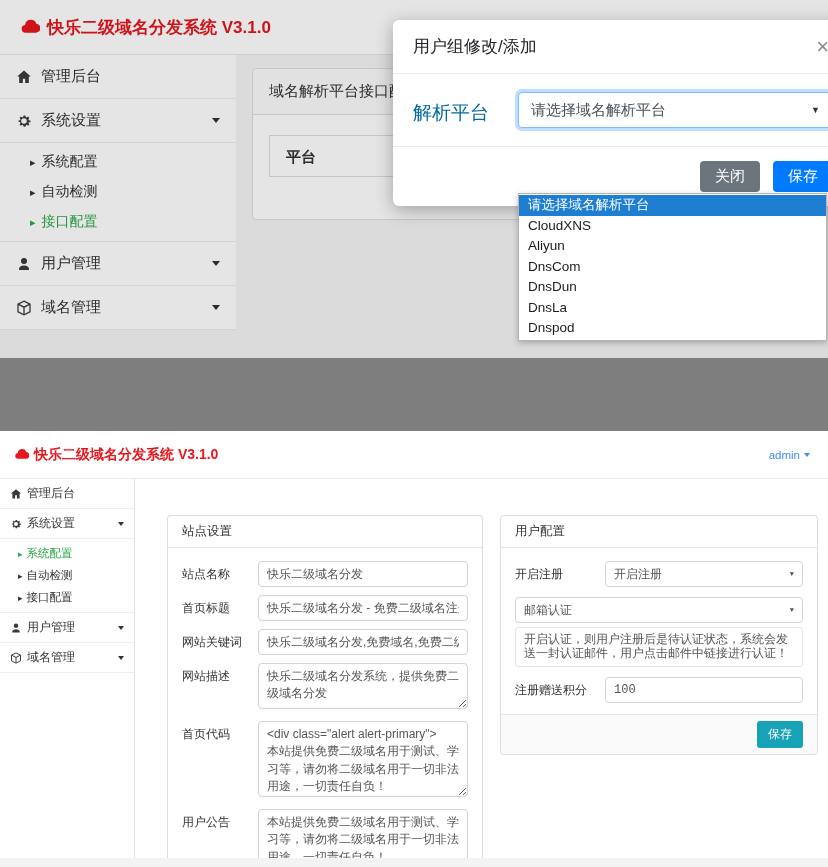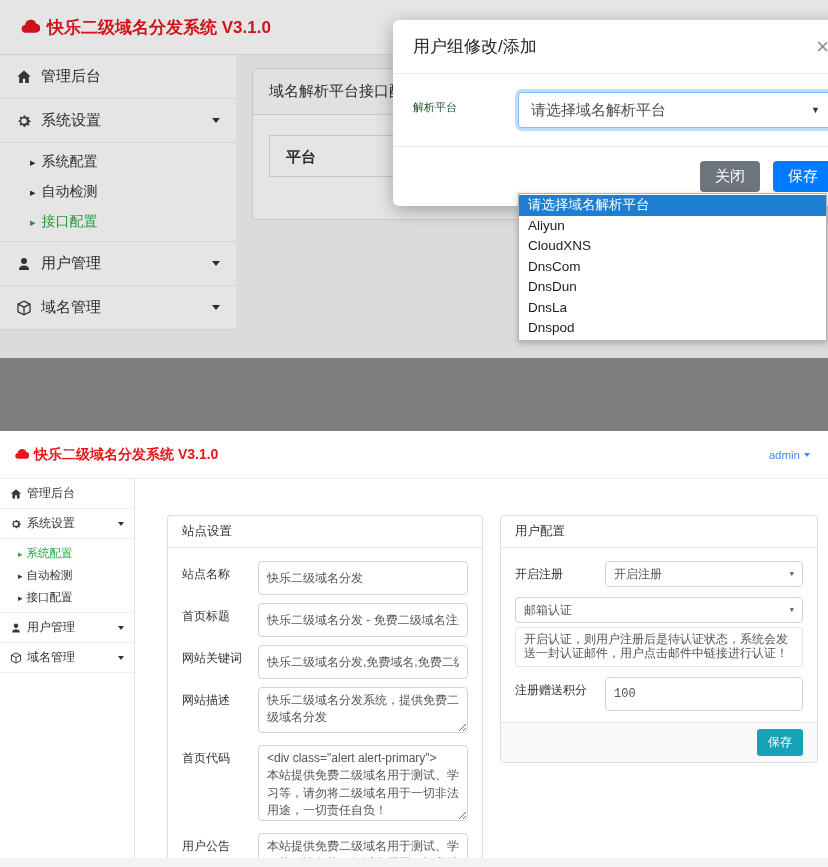--- a/index.html
+++ b/index.html
@@ -34,21 +34,21 @@
   .t-th{border:1px solid var(--border); padding:0 16px; height:42px; line-height:42px; font-size:15px; font-weight:bold; background:#fff;}
 
   .backdrop{position:absolute; left:0; top:0; width:828px; height:358px; background:rgba(0,0,0,0.10); z-index:5;}
 
   .modal{position:absolute; left:393px; top:20px; width:460px; background:#fff; border-radius:6px; box-shadow:0 4px 18px rgba(0,0,0,0.3); z-index:10;}
   .modal-header{display:flex; align-items:center; padding:15px 20px; border-bottom:1px solid #e9ecef;}
   .modal-title{font-size:17px; font-weight:500; color:#212529; flex:1;}
   .modal-close{font-size:22px; color:#8a8a8a; line-height:18px; cursor:pointer; padding:0 4px;}
   .modal-body{padding:18px 20px;}
   .field-row{display:flex;}
-  .field-label{width:105px; font-size:11px; padding-top:8px; color:#14532d;}
+  .field-label{width:105px; font-size:19px; padding-top:8px; color:#0369a1;}
   .sel{flex:1; height:36px; border:1px solid #80bdff; box-shadow:0 0 0 3px rgba(0,123,255,.25); border-radius:4px; display:flex; align-items:center; padding:0 12px; font-size:15px; color:#495057; background:#fff; cursor:pointer;}
   .sel .grow{flex:1;}
   .sel-caret{font-size:9px; color:#333;}
   .modal-footer{display:flex; justify-content:flex-end; gap:13px; padding:14px 20px; border-top:1px solid #e9ecef;}
   .btn{border:none; border-radius:4px; font-size:15px; padding:6px 15px; color:#fff; cursor:pointer; font-family:inherit;}
   .btn-close-m{background:var(--close_gray);}
   .btn-save-m{background:var(--link_blue);}
 
   .dropdown{position:absolute; left:518px; top:193px; width:309px; background:#fff; border:1px solid #b4b4b4; box-shadow:0 2px 6px rgba(0,0,0,0.25); z-index:11; padding:1px 0;}
   .opt{height:20.5px; line-height:20.5px; font-size:13.5px; padding-left:9px; color:#1c1c1c; cursor:pointer; white-space:nowrap; overflow:hidden;}
@@ -77,21 +77,21 @@
   .card{position:absolute; background:#fff; border:1px solid var(--border); border-radius:4px;margin-top:18px;}
   .card-site{left:167px; top:66px; width:316px; height:365px; border-bottom:none;}
   .card-user{left:500px; top:66px; width:318px;font-family:Liberation Mono, monospace;}
   .card-header{padding:7px 14px; font-size:12.5px; border-bottom:1px solid #e5e5e5; color:#333;}
   .card-body{padding:13px 14px 11px 14px;}
   .frow{display:flex; margin-bottom:8px;}
   .frow:last-child{margin-bottom:0;}
   .flabel{width:76px; flex:0 0 76px; font-size:12px; padding-top:5px; color:#333;}
   .card-user .flabel{width:90px; flex:0 0 90px;}
   .fctrl{flex:1; min-width:0;}
-  .inp{width:100%; height:26px; border:1px solid #ced4da; border-radius:4px; padding:16px 8px; font-size:12px; color:#555; font-family:inherit; background:#fff;}
+  .inp{width:100%; height:26px; border:1px solid #ced4da; border-radius:4px; padding:0 8px; font-size:12px; color:#555; font-family:inherit; background:#fff;}
   .ta{width:100%; border:1px solid #ced4da; border-radius:4px; padding:4px 8px; font-size:12px; color:#555; font-family:inherit; background:#fff; resize:vertical; line-height:1.45; overflow:hidden;}
   .ta-desc{height:46px;}
   .ta-code{height:76px;}
   .ta-notice{height:70px;}
   .bsel{width:100%; height:26px; border:1px solid #ced4da; border-radius:4px; display:flex; align-items:center; padding:0 8px; font-size:12px; color:#555; background:#fff; cursor:pointer;}
   .bsel .grow{flex:1;}
   .bsel .sel-caret{font-size:7px; color:#555;}
   .help-box{margin-top:4px; border:1px solid #e4e4e4; border-radius:3px; padding:5px 8px; font-size:12px; line-height:14px; color:#555; background:#fff;}
   .card-footer{display:flex; justify-content:flex-end; padding:6px 14px; background:#fafafa; border-top:1px solid #e5e5e5; border-radius:0 0 4px 4px;}
   .btn-save-b{background:var(--save_teal); border:none; border-radius:3px; color:#fff; font-size:12px; padding:5px 11px; cursor:pointer; font-family:inherit;}
@@ -178,22 +178,22 @@
       </div>
     </div>
     <div class="modal-footer">
       <button class="btn btn-close-m">关闭</button>
       <button class="btn btn-save-m">保存</button>
     </div>
   </div>
 
   <div class="dropdown">
     <div class="opt selected">请选择域名解析平台</div>
+    <div class="opt">CloudXNS</div>
     <div class="opt">Aliyun</div>
-    <div class="opt">CloudXNS</div>
     <div class="opt">DnsCom</div>
     <div class="opt">DnsDun</div>
     <div class="opt">DnsLa</div>
     <div class="opt">Dnspod</div>
   </div>
 </div>
 
 <div class="band"></div>
 
 <div class="bottom-shot">

